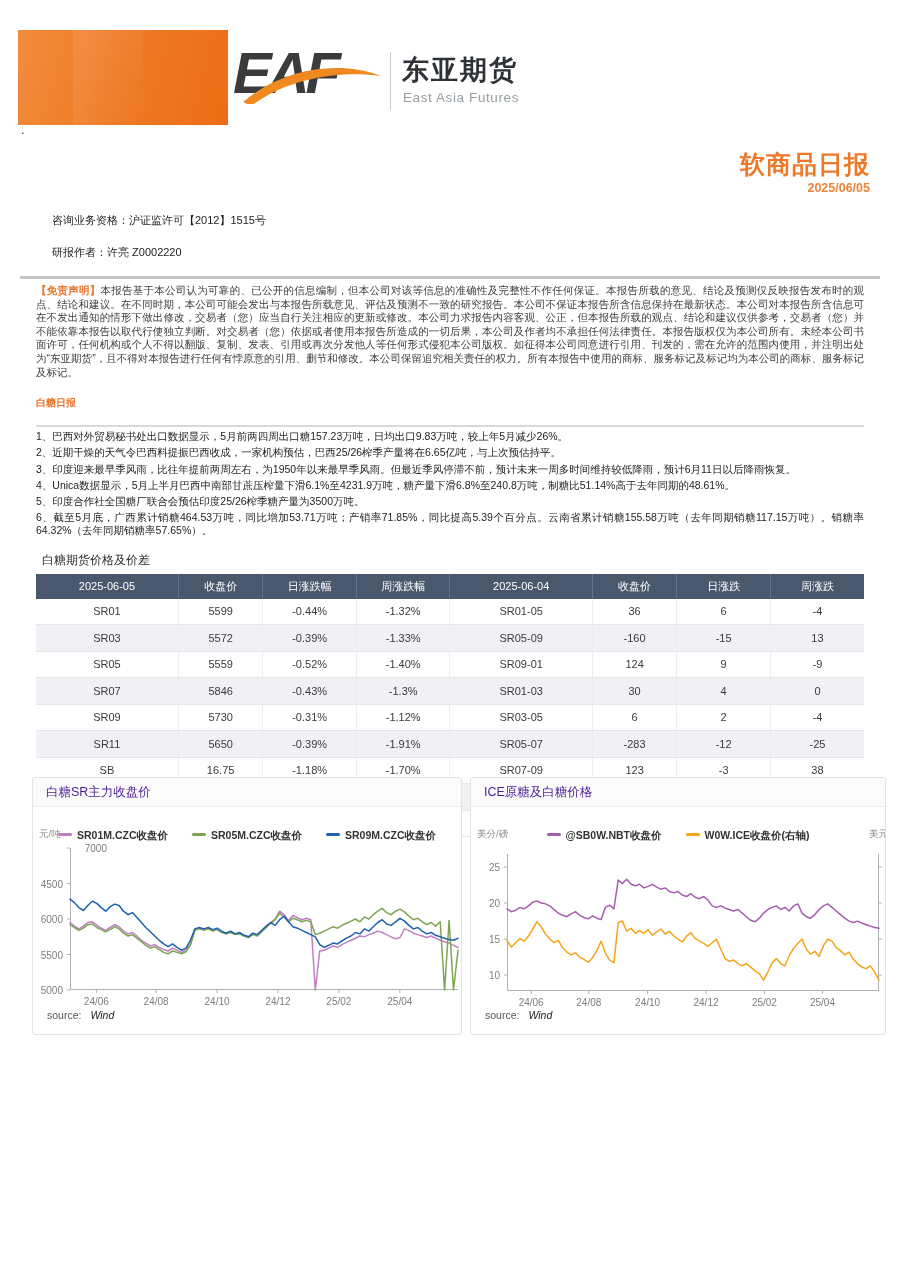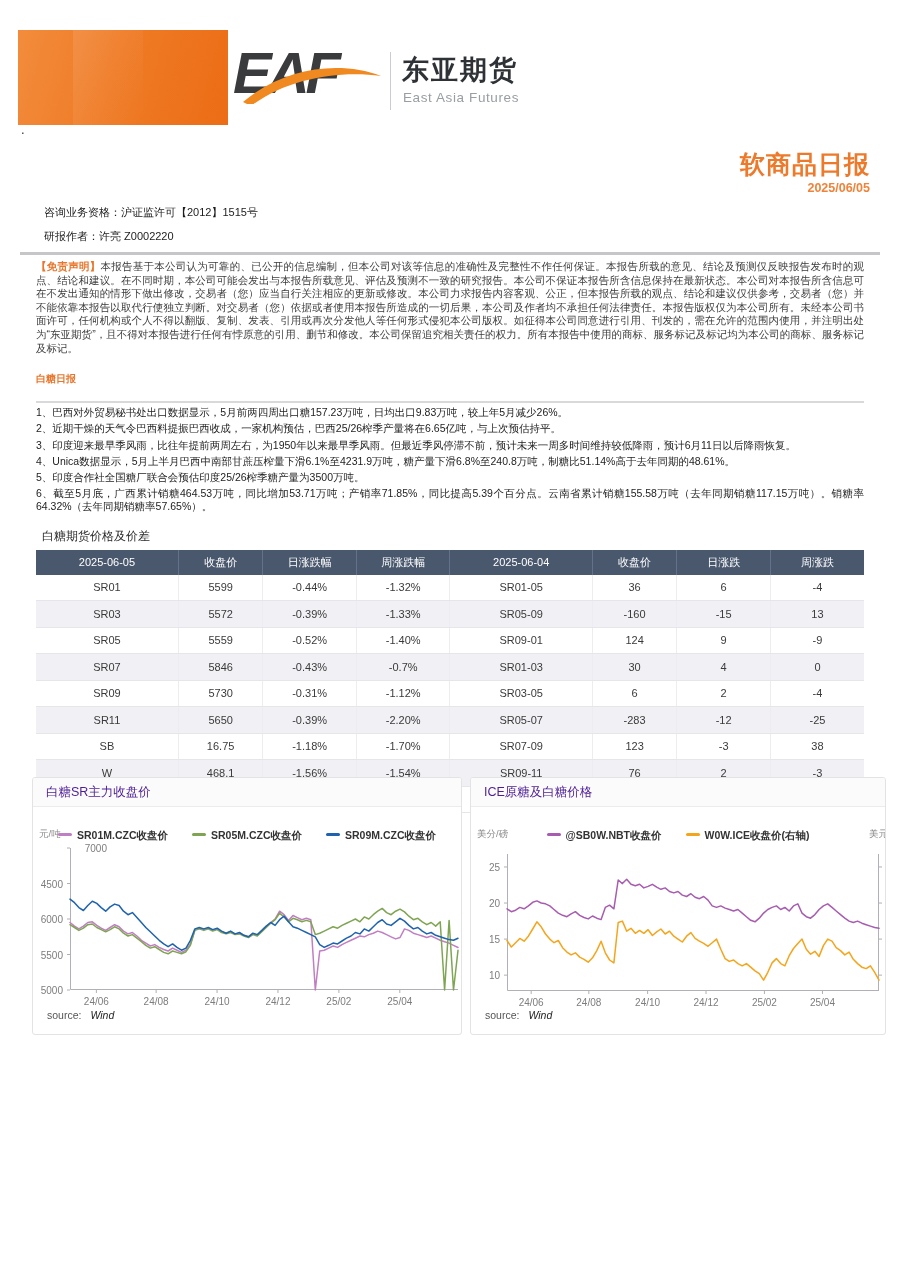--- a/index.html
+++ b/index.html
@@ -20,21 +20,21 @@
             letter-spacing:2px;color:#2e3236;}
   .brand-en{position:absolute;left:403px;top:90px;font-size:13.5px;letter-spacing:0.6px;color:#989ea3;}
   .stray-dot{position:absolute;left:21px;top:122px;font-size:13px;color:#333;}
 
   .report-title{position:absolute;right:30px;top:150px;text-align:right;}
   .report-title .t{font-size:25px;font-weight:bold;color:#ed7a2b;letter-spacing:1px;line-height:28px;}
   .report-title .d{font-size:12.5px;font-weight:bold;color:#ee8339;margin-top:3px;}
 
   
   .content{position:absolute;left:36px;top:196px;width:828px;}
-  .meta-line{margin:8px;font-size:11px;line-height:16px;color:#1c1c1c;}
+  .meta-line{margin:16px;font-size:11px;line-height:16px;color:#1c1c1c;}
   .rule{height:3px;background:#c6c6c8;margin:6px 0 5px -16px;width:860px;}
   .disclaimer{margin:2px 0 0;font-size:10.5px;line-height:13.6px;text-align:justify;color:#3c3c3c;}
   .disclaimer .dl{color:#e8762c;font-weight:bold;}
   .section-head{margin:17px 0 0;font-size:10px;font-weight:bold;color:#e8762c;
                 padding-bottom:15px;border-bottom:2px solid #d9d9db;}
   .news p{margin:3px 0 0;font-size:10.5px;line-height:13.2px;color:#232323;text-align:justify;}
 
   .table-title{margin:14px 0 5px 6px;font-size:12px;color:#2a2a2a;}
   table.price{width:100%;border-collapse:collapse;table-layout:fixed;}
   table.price th{background:#4a586e;color:#ffffff;font-size:11px;font-weight:normal;
@@ -163,41 +163,41 @@
             <td>-1.40%</td>
             <td>SR09-01</td>
             <td>124</td>
             <td>9</td>
             <td>-9</td>
           </tr>
           <tr class="alt">
             <td>SR07</td>
             <td>5846</td>
             <td>-0.43%</td>
-            <td>-0.7%</td>
+            <td>-1.3%</td>
             <td>SR01-03</td>
             <td>30</td>
             <td>4</td>
             <td>0</td>
           </tr>
           <tr>
             <td>SR09</td>
             <td>5730</td>
             <td>-0.31%</td>
             <td>-1.12%</td>
             <td>SR03-05</td>
             <td>6</td>
             <td>2</td>
             <td>-4</td>
           </tr>
           <tr class="alt">
             <td>SR11</td>
             <td>5650</td>
             <td>-0.39%</td>
-            <td>-2.20%</td>
+            <td>-1.91%</td>
             <td>SR05-07</td>
             <td>-283</td>
             <td>-12</td>
             <td>-25</td>
           </tr>
           <tr>
             <td>SB</td>
             <td>16.75</td>
             <td>-1.18%</td>
             <td>-1.70%</td>

